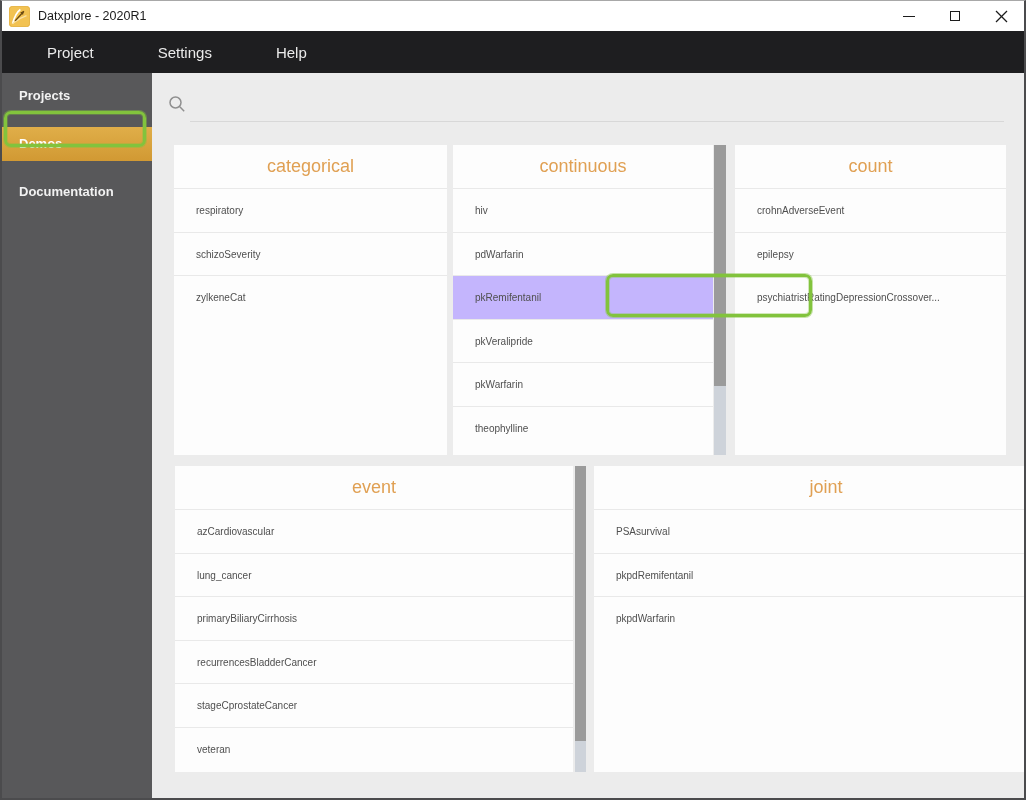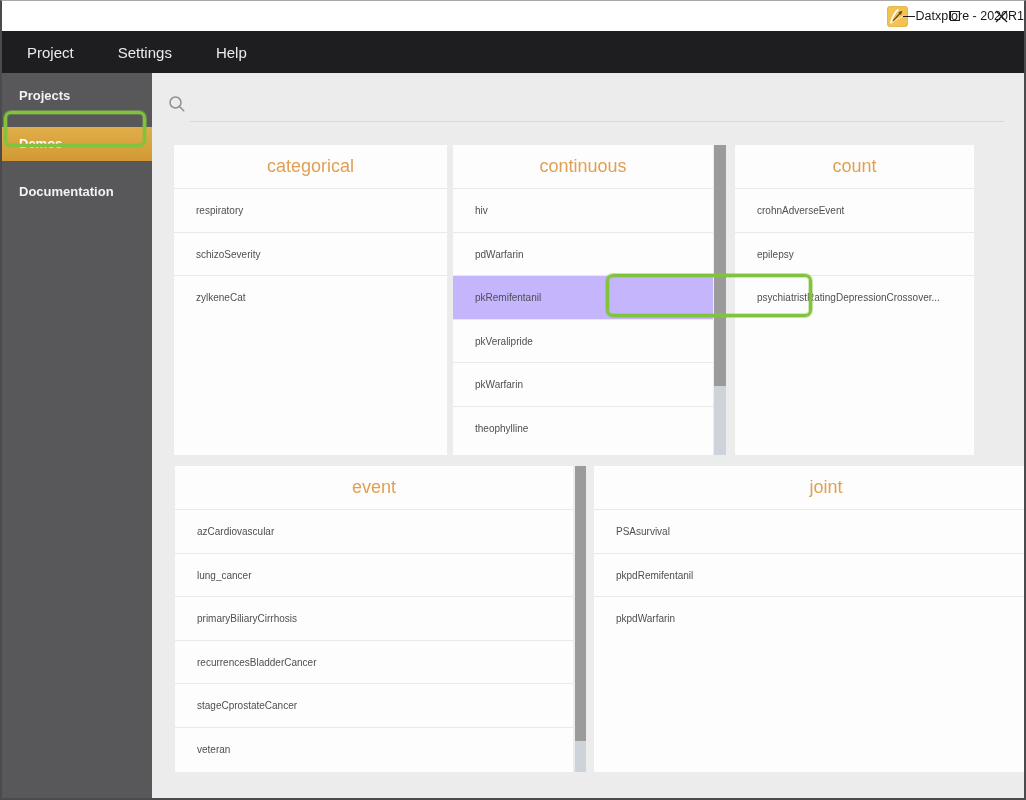--- a/index.html
+++ b/index.html
@@ -6,34 +6,33 @@
   html,body { width:1026px; height:800px; font-family:"Liberation Sans", sans-serif; background:#fff; }
   .window {
     position:relative; width:1026px; height:800px; overflow:hidden;
     border:2px solid #4b4b4d; border-top:1px solid #a8a8a8;
     background:#ececec;
   }
   
   .titlebar {
     height:30px; background:#ffffff; display:flex; align-items:center;
     position:relative;
-    justify-content:flex-end;
   }
   .app-icon { width:21px; height:21px; margin:0 8px 0 7px; flex:0 0 auto; }
   .title-text { font-size:12.5px; color:#1a1a1a; }
   .win-controls { position:absolute; right:0; top:0; height:30px; display:flex; }
   .win-btn { width:46px; height:30px; display:flex; align-items:center; justify-content:center; cursor:default; }
   .glyph-min { width:12px; height:1px; background:#1c1c1c; }
   .glyph-max { width:10px; height:10px; border:1px solid #1c1c1c; background:transparent; }
   
   .menubar {
     height:42px; background:#1e1e20; display:flex; align-items:center;
     padding-left:25px;
   }
-  .menu-item { color:#ebebeb; font-size:15px; margin-right:44px; }
+  .menu-item { color:#ebebeb; font-size:15px; margin-right:44px;margin-left:20px; }
   
   .body-row { display:flex; height:725px; }
   .sidebar { width:150px; background:#58585a; padding-top:6px; flex:0 0 auto; }
   .side-item {
     height:34px; line-height:34px; padding-left:17px; margin-bottom:14px;
     color:#f2f2f2; font-size:13px; font-weight:bold;
   }
   .side-item.active {
     background:linear-gradient(#e0ae49, #d19933);
     color:#ffffff;
@@ -54,21 +53,21 @@
     color:#e0a053; font-size:18px;
   }
   .row {
     height:43.5px; line-height:43.5px; padding-left:22px;
     border-top:1px solid #e9e9e9; color:#4f4f4f; font-size:10px;
     white-space:nowrap; overflow:hidden; text-overflow:ellipsis;
   }
   .row-hl { background:#c4b5fd; }
   #panel-categorical { left:22px; top:72px;  width:273px; height:310px; }
   #panel-continuous  { left:301px; top:72px; width:260px; height:310px; }
-  #panel-count       { left:583px; top:72px; width:239px; height:310px; }
+  #panel-count       { left:583px; top:72px; width:271px; height:310px; }
   #panel-event       { left:23px;  top:393px; width:398px; height:306px; }
   #panel-joint       { left:442px; top:393px; width:464px; height:306px; }
   
   .vscroll { position:absolute; background:#ced3da; }
   .vscroll .thumb { width:100%; background:#9b9b9b; }
   #scroll-continuous { left:562px; top:72px;  width:12px; height:310px; }
   #scroll-continuous .thumb { height:241px; }
   #scroll-event      { left:423px; top:393px; width:11px; height:306px; }
   #scroll-event .thumb { height:275px; }
   

